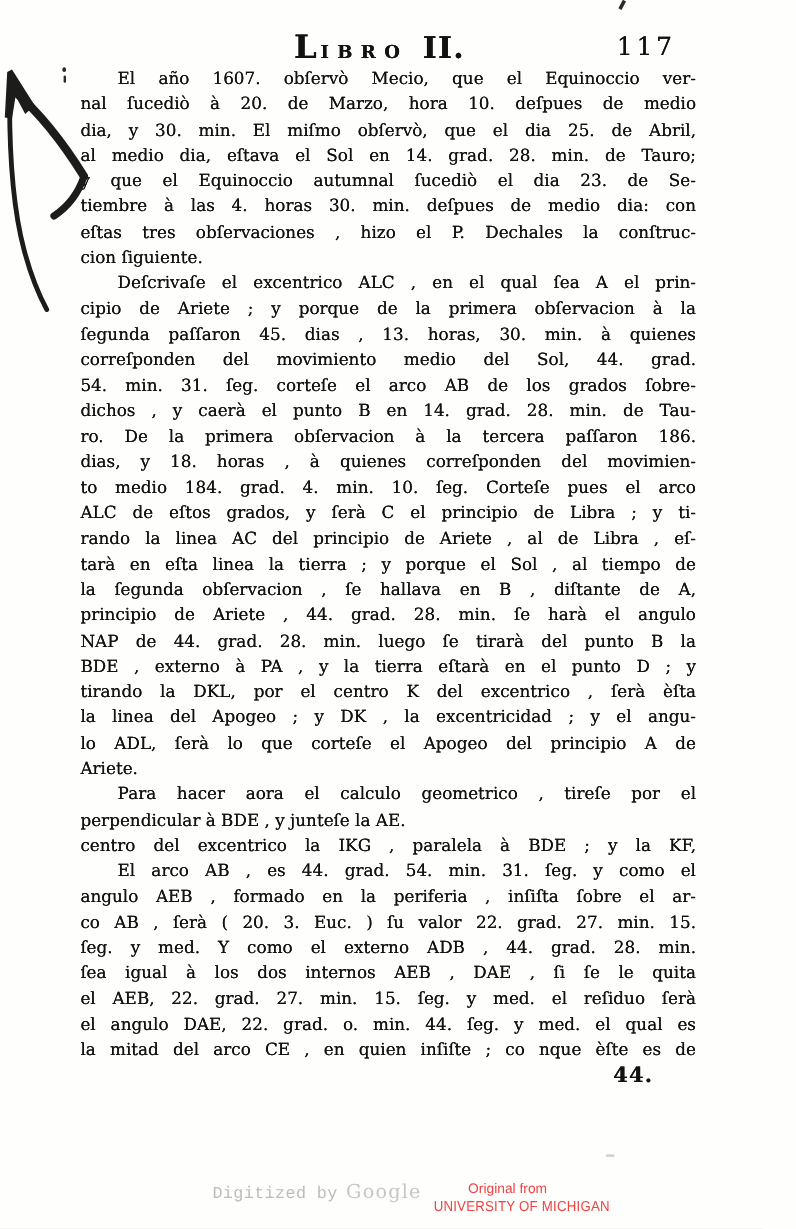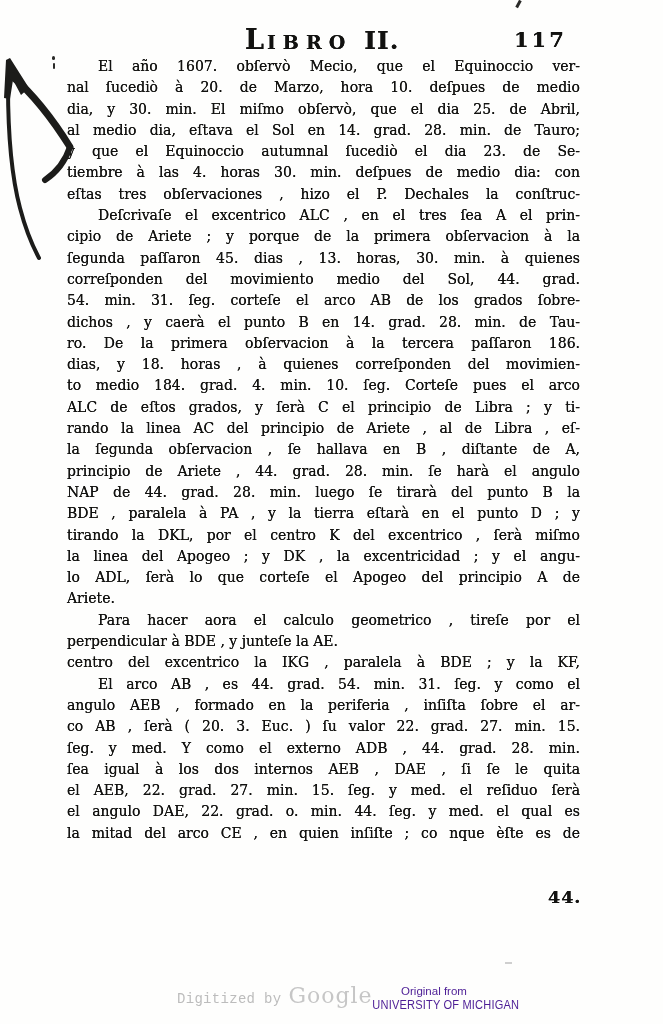--- a/index.html
+++ b/index.html
@@ -12,58 +12,56 @@
     color:#121210;
   }
   
   .running-head{
     position:absolute;top:24px;left:245px;
     display:flex;align-items:baseline;
     font-weight:bold;white-space:nowrap;
     text-shadow:0 0 0.4px #121210;
   }
   .rh-initial{font-size:27px;}
-  .rh-caps{font-size:19px;letter-spacing:7px;margin-left:3px;}
+  .rh-caps{font-size:15px;letter-spacing:7px;margin-left:3px;}
   .rh-numeral{font-size:25px;margin-left:12px;letter-spacing:1px;}
   .folio{
     position:absolute;top:27px;left:514px;
-    font-size:21px;font-weight:bold;letter-spacing:3px;
+    font-size:21px;font-weight:normal;letter-spacing:3px;
     text-shadow:0 0 0.4px #121210;
   }
   
   .textblock{
     position:absolute;left:67px;top:56px;width:513px;
     font-size:14px;line-height:21.3px;
     text-shadow:0 0 0.45px #1a1a18;
   }
   .line{
     text-align:justify;
     text-align-last:justify;
     height:21.3px;white-space:nowrap;overflow:visible;
   }
   .line.short{text-align-last:left;}
   .line.indent{padding-left:31px;}
   .catchword{
     position:absolute;left:511px;top:887px;
     font-size:17.5px;font-weight:bold;letter-spacing:1px;
     text-shadow:0 0 0.45px #1a1a18;
-    margin-left:37px;
   }
   
   .footer-digitized{
     position:absolute;left:177px;top:983px;
     display:flex;align-items:baseline;color:#bcbcbc;
   }
   .fd-label{font-family:Liberation Mono, monospace;font-size:14px;letter-spacing:0.3px;}
-  .fd-google{font-family:"DejaVu Serif",serif;font-size:22px;letter-spacing:1px;margin-left:7px;color:#c6c6c6;}
+  .fd-google{font-family:"DejaVu Serif",serif;font-size:16px;letter-spacing:1px;margin-left:7px;color:#c6c6c6;}
   .footer-original{
     position:absolute;left:356px;top:985px;width:134px;
-    text-align:center;color:#4c1d95;
+    text-align:center;color:#ef4444;
     font-family:"Liberation Sans",sans-serif;
-    margin-left:11px;
   }
   .fo-from{font-size:11.5px;line-height:13px;}
   .fo-inst{font-size:12px;line-height:14px;letter-spacing:0.2px;transform:scaleX(0.92);transform-origin:center;white-space:nowrap;}
   
   .ink-svg{position:absolute;left:0;top:0;pointer-events:none;}
   .artifact{position:absolute;background:#2a2a28;}
 </style>
 </head>
 <body>
 
@@ -77,36 +75,38 @@
   <div class="folio">117</div>
 
   <div class="textblock" id="textblock">
       <div class="line indent">El año 1607. obſervò Mecio, que el Equinoccio ver-</div>
       <div class="line">nal ſucediò à 20. de Marzo, hora 10. deſpues de medio</div>
       <div class="line">dia, y 30. min. El miſmo obſervò, que el dia 25. de Abril,</div>
       <div class="line">al medio dia, eſtava el Sol en 14. grad. 28. min. de Tauro;</div>
       <div class="line">y que el Equinoccio autumnal ſucediò el dia 23. de Se-</div>
       <div class="line">tiembre à las 4. horas 30. min. deſpues de medio dia: con</div>
       <div class="line">eſtas tres obſervaciones , hizo el P. Dechales la conſtruc-</div>
-      <div class="line indent">Deſcrivaſe el excentrico ALC , en el tres ſea A el prin-</div>
+      <div class="line short">cion ſiguiente.</div>
+      <div class="line indent">Deſcrivaſe el excentrico ALC , en el qual ſea A el prin-</div>
       <div class="line">cipio de Ariete ; y porque de la primera obſervacion à la</div>
       <div class="line">ſegunda paſſaron 45. dias , 13. horas, 30. min. à quienes</div>
       <div class="line">correſponden del movimiento medio del Sol, 44. grad.</div>
       <div class="line">54. min. 31. ſeg. corteſe el arco AB de los grados ſobre-</div>
       <div class="line">dichos , y caerà el punto B en 14. grad. 28. min. de Tau-</div>
       <div class="line">ro. De la primera obſervacion à la tercera paſſaron 186.</div>
       <div class="line">dias, y 18. horas , à quienes correſponden del movimien-</div>
       <div class="line">to medio 184. grad. 4. min. 10. ſeg. Corteſe pues el arco</div>
       <div class="line">ALC de eſtos grados, y ſerà C el principio de Libra ; y ti-</div>
       <div class="line">rando la linea AC del principio de Ariete , al de Libra , eſ-</div>
+      <div class="line">tarà en eſta linea la tierra ; y porque el Sol , al tiempo de</div>
       <div class="line">la ſegunda obſervacion , ſe hallava en B , diſtante de A,</div>
       <div class="line">principio de Ariete , 44. grad. 28. min. ſe harà el angulo</div>
       <div class="line">NAP de 44. grad. 28. min. luego ſe tirarà del punto B la</div>
-      <div class="line">BDE , paralela à PA , y la tierra eſtarà en el punto D ; y</div>
-      <div class="line">tirando la DKL, por el centro K del excentrico , ſerà miſmo</div>
+      <div class="line">BDE , externo à PA , y la tierra eſtarà en el punto D ; y</div>
+      <div class="line">tirando la DKL, por el centro K del excentrico , ſerà èſta</div>
       <div class="line">la linea del Apogeo ; y DK , la excentricidad ; y el angu-</div>
       <div class="line">lo ADL, ſerà lo que corteſe el Apogeo del principio A de</div>
       <div class="line short">Ariete.</div>
       <div class="line indent">Para hacer aora el calculo geometrico , tireſe por el</div>
       <div class="line short">perpendicular à BDE , y junteſe la AE.</div>
       <div class="line">centro del excentrico la IKG , paralela à BDE ; y la KF,</div>
       <div class="line indent">El arco AB , es 44. grad. 54. min. 31. ſeg. y como el</div>
       <div class="line">angulo AEB , formado en la periferia ,  inſiſta ſobre el ar-</div>
       <div class="line">co AB , ſerà ( 20. 3. Euc. ) ſu valor 22. grad. 27. min. 15.</div>
       <div class="line">ſeg. y med.  Y como el externo ADB , 44. grad. 28. min.</div>

